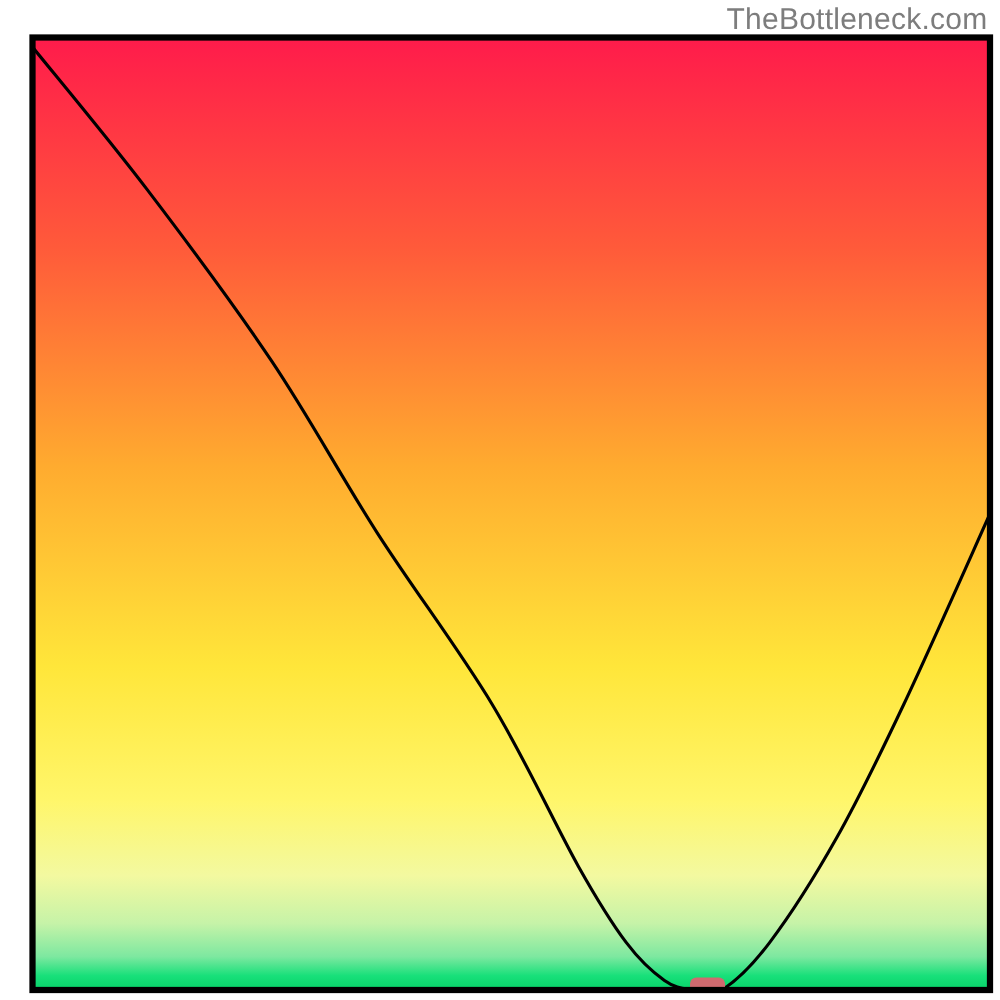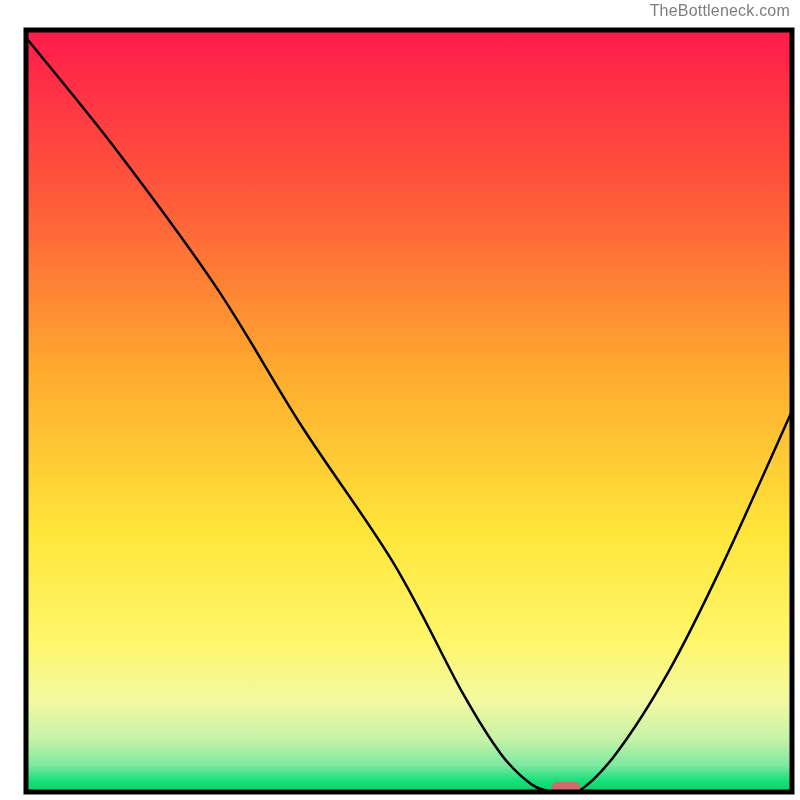--- a/index.html
+++ b/index.html
@@ -13,21 +13,21 @@
   .wrap {
     position: relative;
     width: 800px;
     height: 800px;
   }
   .watermark {
     position: absolute;
     top: 2px;
     right: 10px;
     color: #7d7d7d;
-    font-size: 16px;
+    font-size: 24px;
     letter-spacing: 0.2px;
     z-index: 4;
   }
   svg.chart {
     position: absolute;
     left: 0;
     top: 0;
     width: 800px;
     height: 800px;
   }

